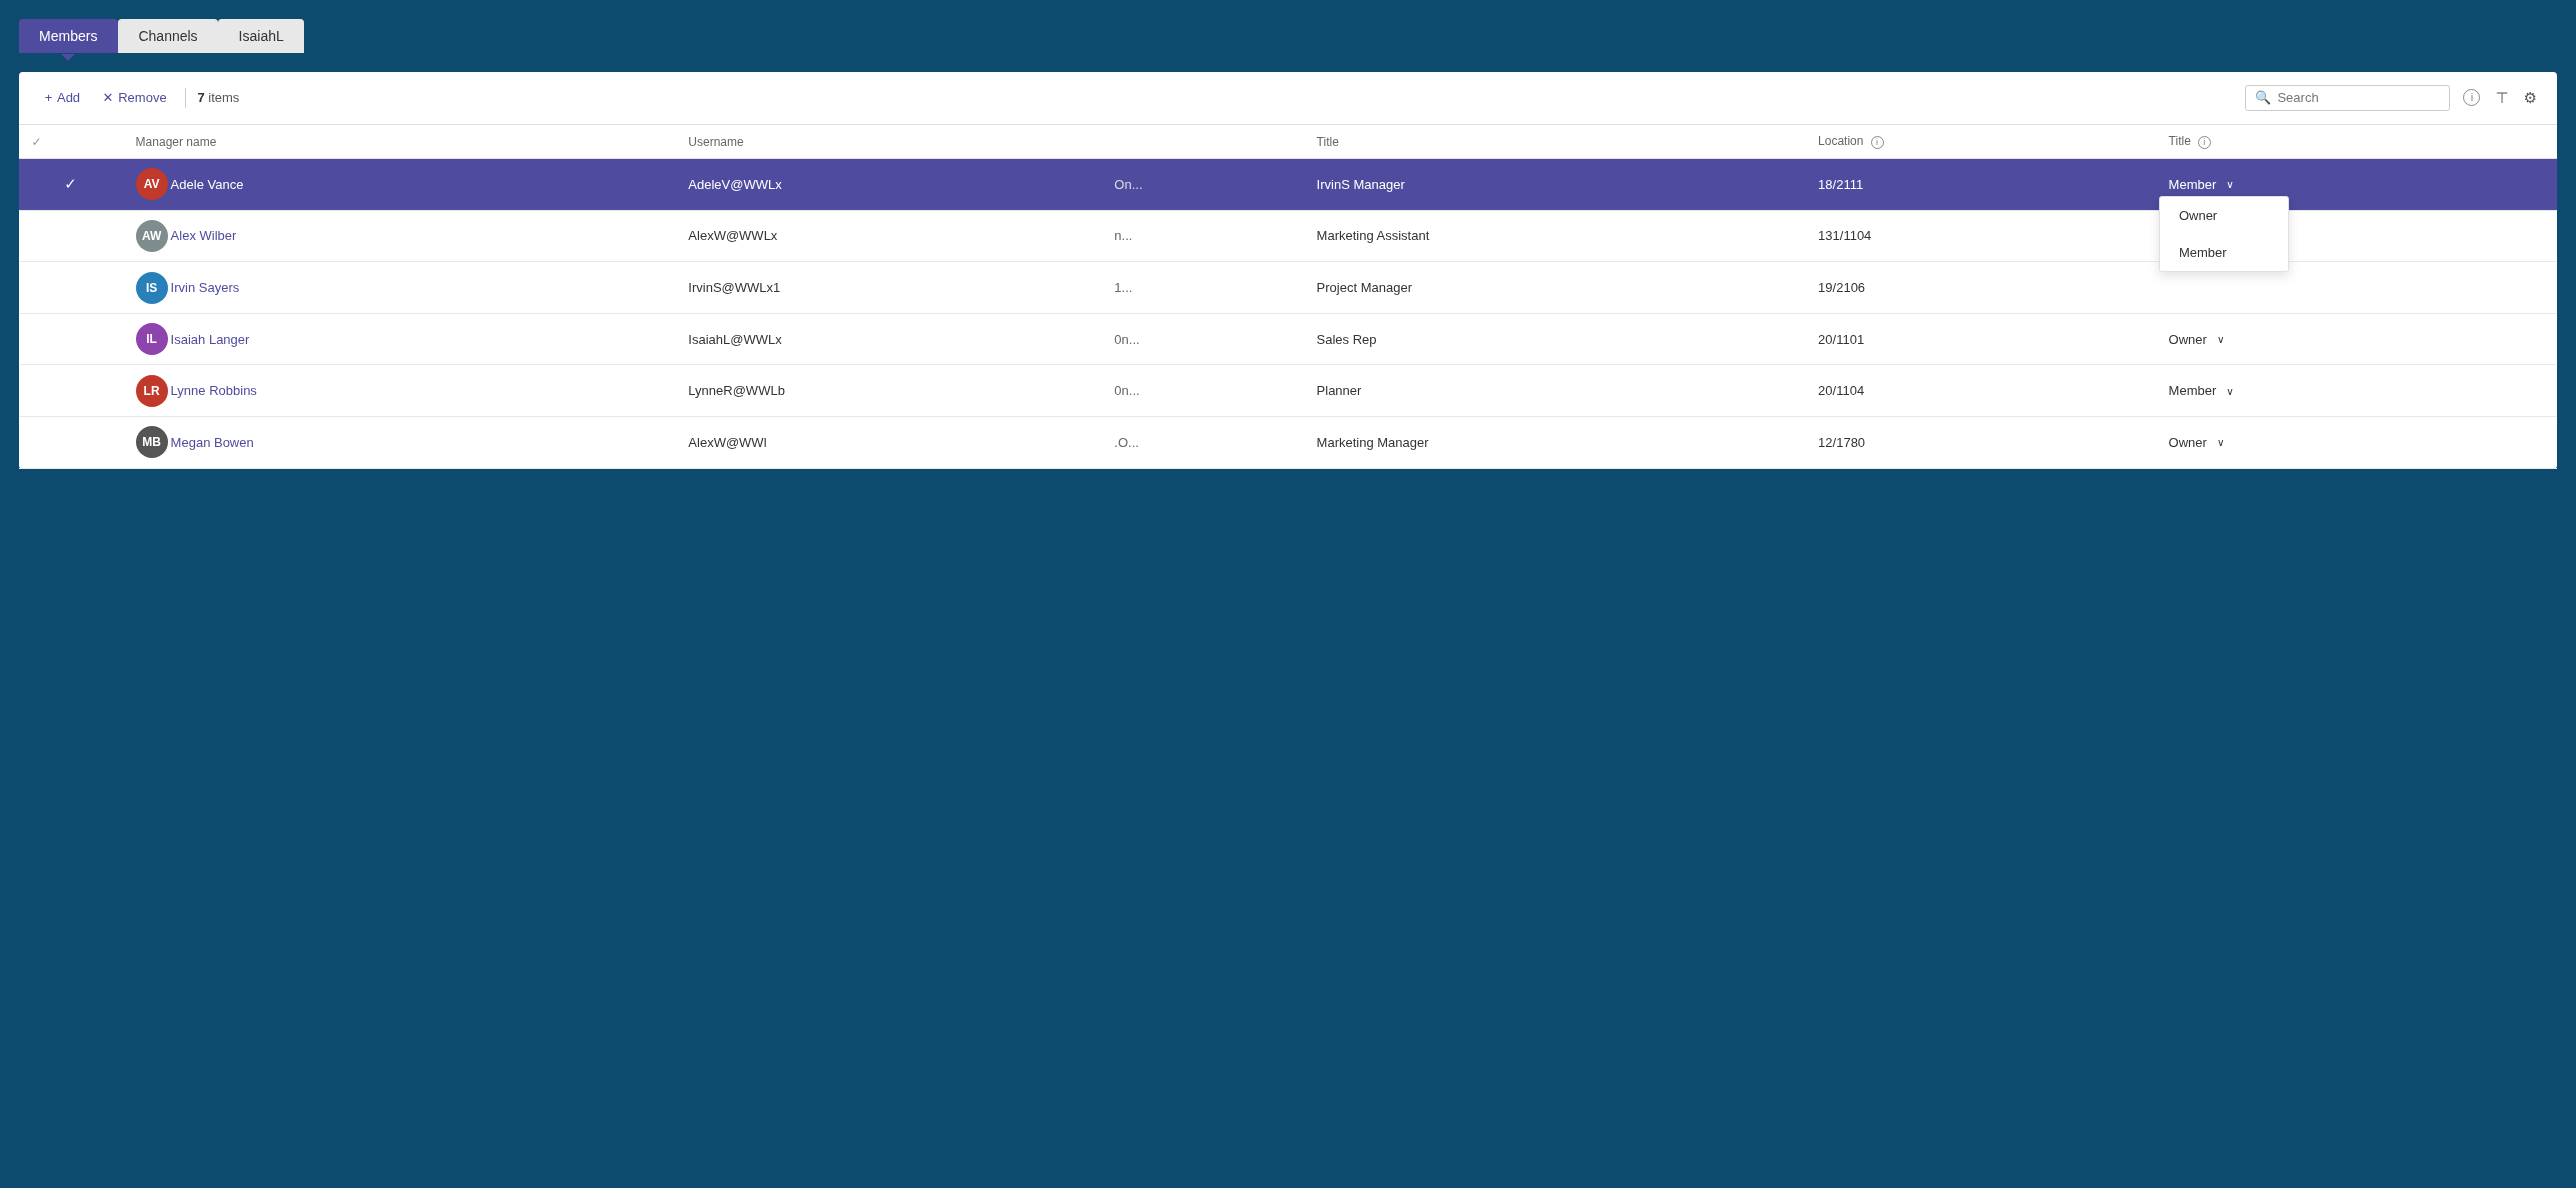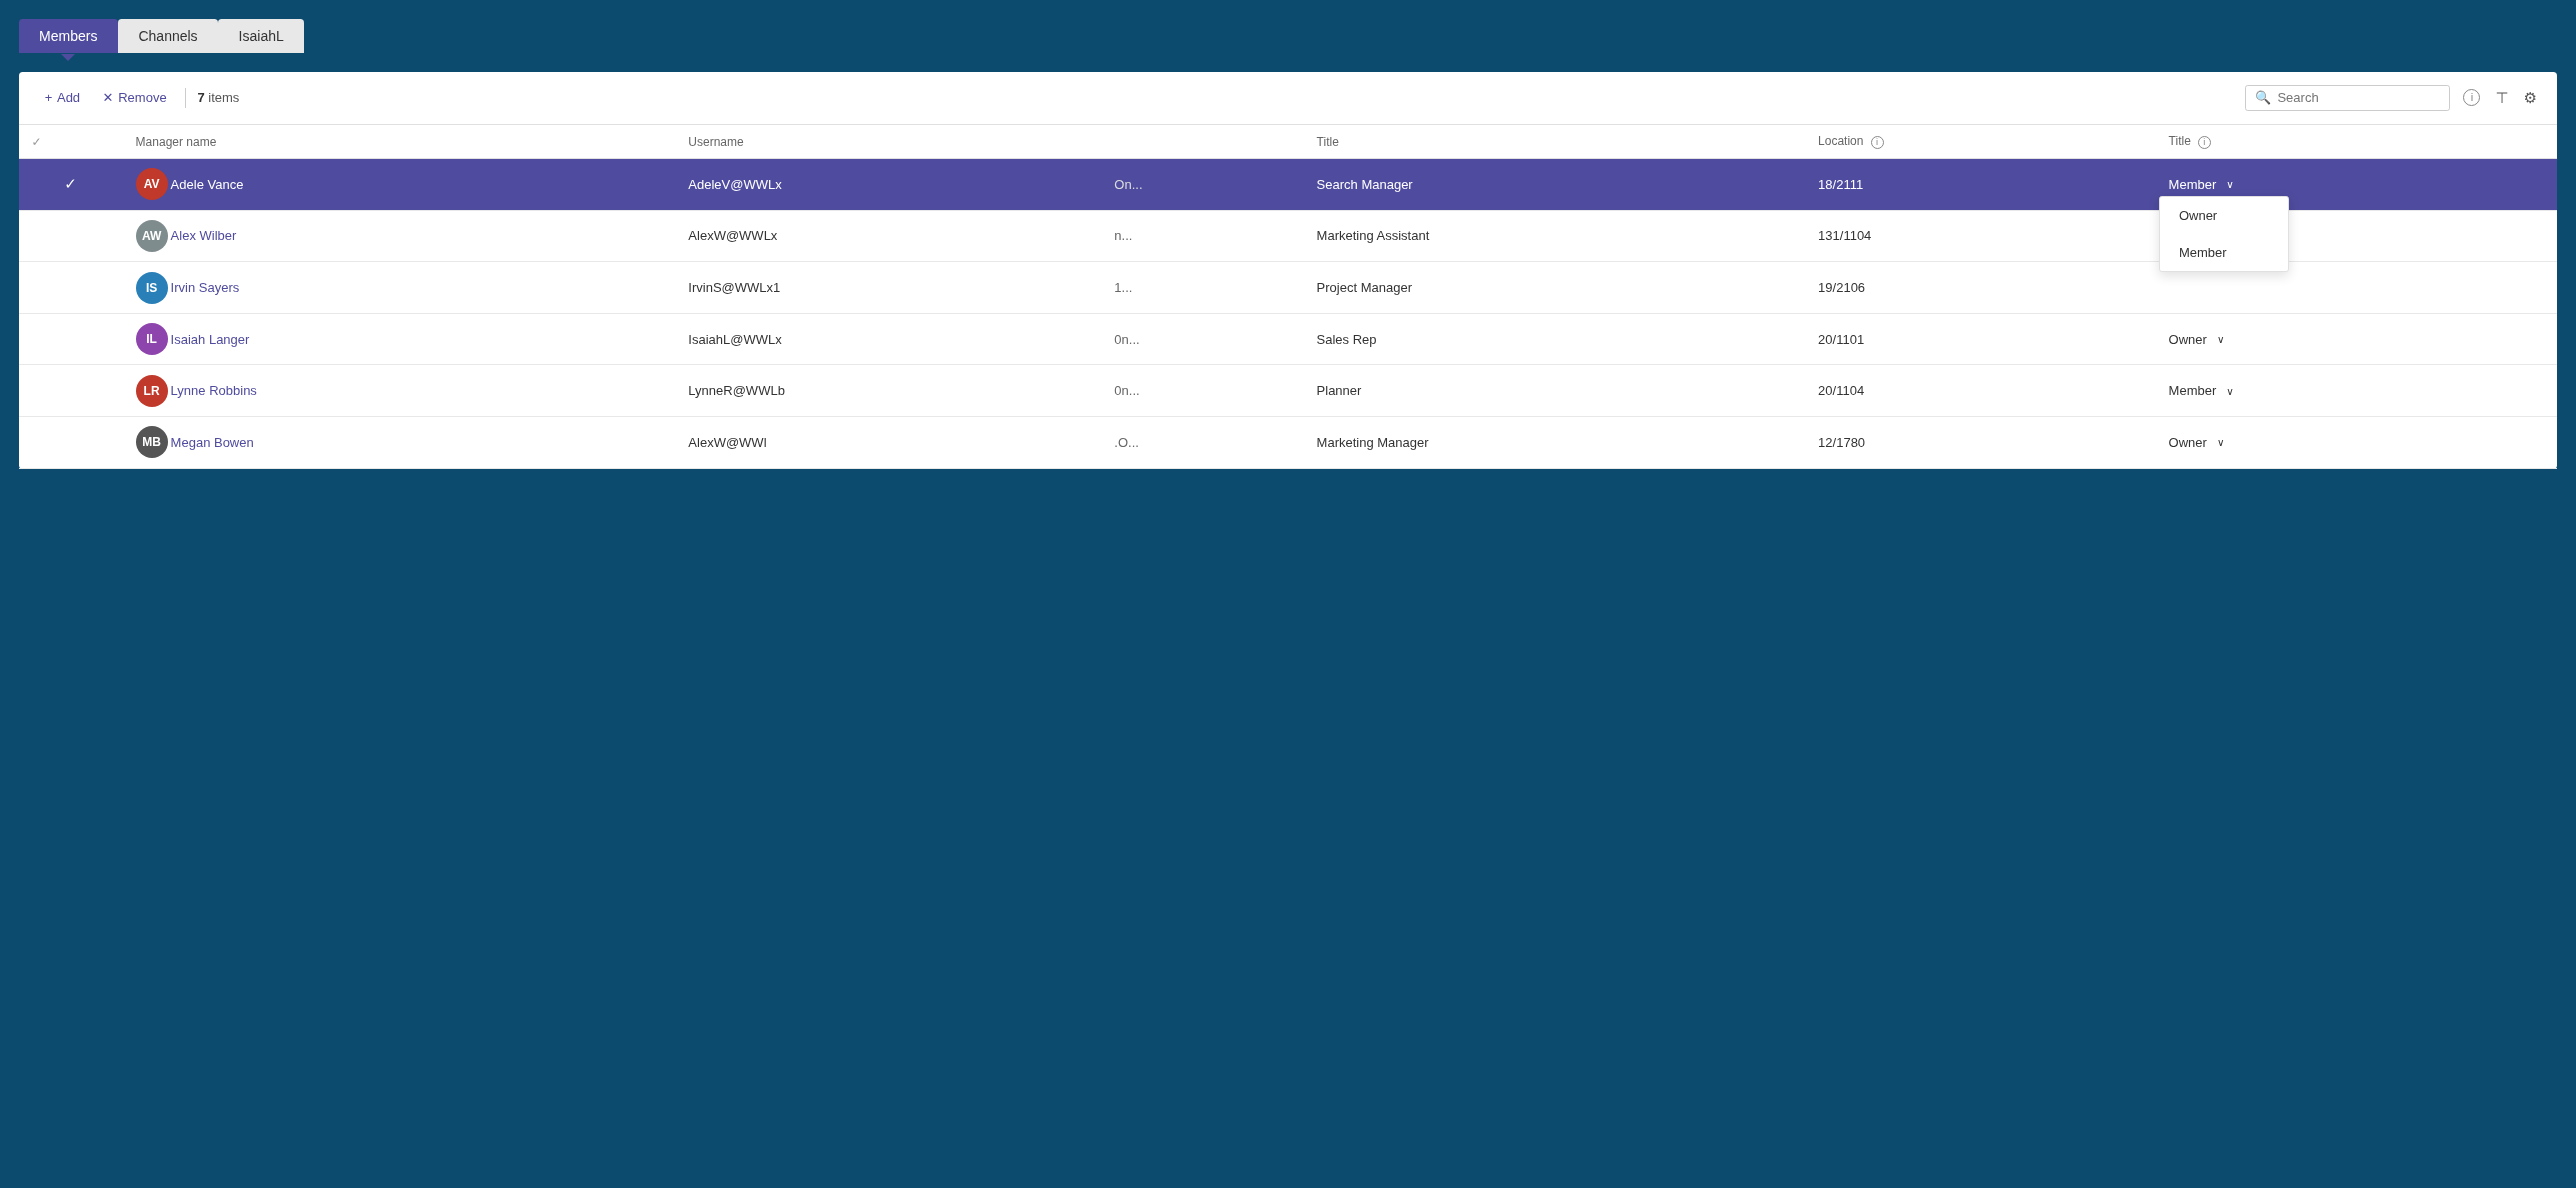--- a/index.html
+++ b/index.html
@@ -311,21 +311,21 @@
         <tr class="selected">
               <td class="check-cell"><span class="check-mark">✓</span></td>
               <td>
     <div class="name-cell">
       <div class="avatar av-adele">AV</div>
       <span class="member-name">Adele Vance</span>
     </div>
               </td>
               <td>AdeleV@WWLx</td>
               <td><span class="truncated">On...</span></td>
-              <td>Search Manager</td>
+              <td>IrvinS Manager</td>
               <td>18/2111</td>
               <td>
                 <div class="role-cell" style="position:relative;">
       <span>Member</span>
       <span class="chevron-down">∨</span>
       <div class="role-dropdown">
         <div class="role-dropdown-item">Owner</div>
         <div class="role-dropdown-item">Member</div>
       </div>
     </div>

